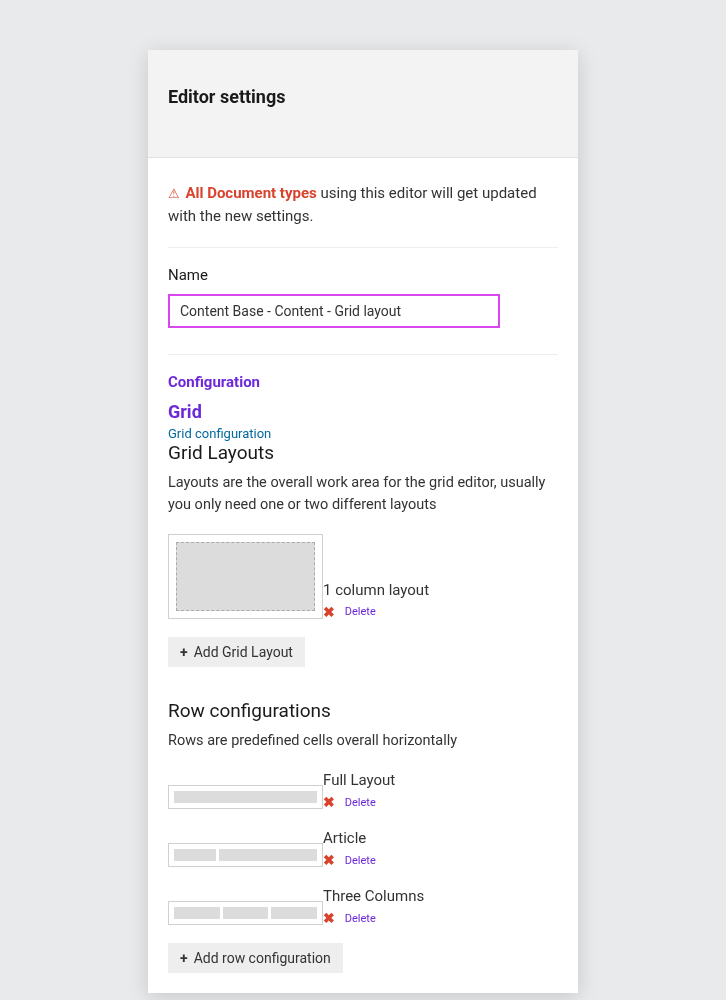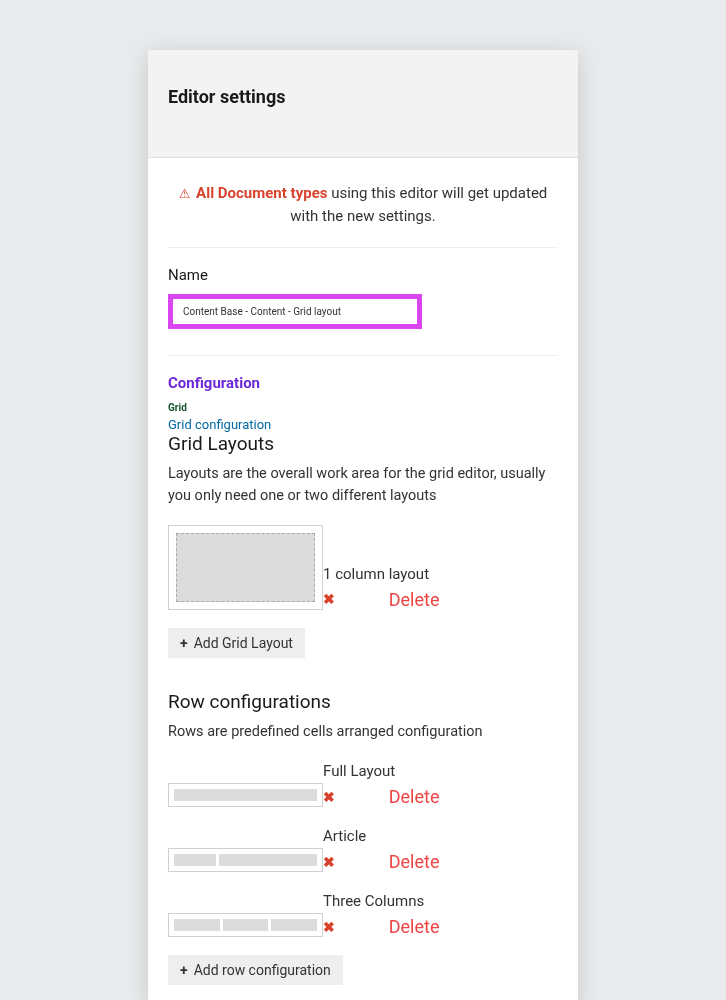--- a/index.html
+++ b/index.html
@@ -33,21 +33,20 @@
       color: #1a1a1a;
     }
     .panel-body {
       padding: 24px 20px 20px 20px;
     }
     .warning-block {
       margin-bottom: 20px;
       line-height: 1.5;
       font-size: 15px;
       color: #333;
-      text-align: center;
     }
     .warning-icon {
       color: #d8432e;
       font-size: 13px;
       display: inline-block;
       vertical-align: baseline;
       margin-right: 2px;
     }
     .warning-strong {
       color: #d8432e;
@@ -59,42 +58,42 @@
       margin: 0 0 18px 0;
     }
     .field-label {
       font-weight: 400;
       font-size: 15px;
       color: #1a1a1a;
       margin-bottom: 10px;
       display: block;
     }
     .text-input {
-      width: 254px;
+      width: 332px;
       padding: 7px 10px;
-      font-size: 10px;
-      border: 5px solid #d946ef;
+      font-size: 14px;
+      border: 2px solid #d946ef;
       color: #333;
       font-family: inherit;
     }
     .config-section {
       margin-top: 26px;
       padding-top: 18px;
       border-top: 1px solid #eee;
     }
     .config-heading {
       font-weight: 700;
       font-size: 15px;
       color: #6d28d9;
       margin-bottom: 10px;
     }
     .config-subheading {
       font-weight: 700;
-      font-size: 10px;
-      color: #14532d;
+      font-size: 18px;
+      color: #6d28d9;
       margin-bottom: 4px;
     }
     .config-hint {
       font-size: 13px;
       color: #0369a1;
     }
     .subsection-title {
       font-size: 19px;
       font-weight: 400;
       color: #1a1a1a;
@@ -162,23 +161,22 @@
       gap: 10px;
       cursor: pointer;
     }
     .delete-x {
       color: #d8432e;
       font-weight: 700;
       font-size: 14px;
       line-height: 1;
     }
     .delete-text {
-      font-size: 18px;
-      color: #ef4444;
-      margin-left: 44px;
+      font-size: 11px;
+      color: #6d28d9;
     }
     .add-btn {
       display: inline-flex;
       align-items: center;
       gap: 6px;
       background: #eeeeee;
       border: none;
       padding: 7px 12px;
       font-size: 14px;
       color: #333;
@@ -238,21 +236,21 @@
       </div>
 
       <button class="add-btn">
         <span class="plus-icon">+</span>
         <span>Add Grid Layout</span>
       </button>
 
       
       <div class="row-config-section">
         <div class="subsection-title">Row configurations</div>
-        <div class="subsection-desc">Rows are predefined cells arranged configuration</div>
+        <div class="subsection-desc">Rows are predefined cells overall horizontally</div>
 
         
         <div class="layout-row">
           <div class="layout-thumb layout-thumb-row">
             <div class="row-cells">
               <div class="cell cell-full"></div>
             </div>
           </div>
           <div class="layout-info">
             <div class="layout-name">Full Layout</div>

